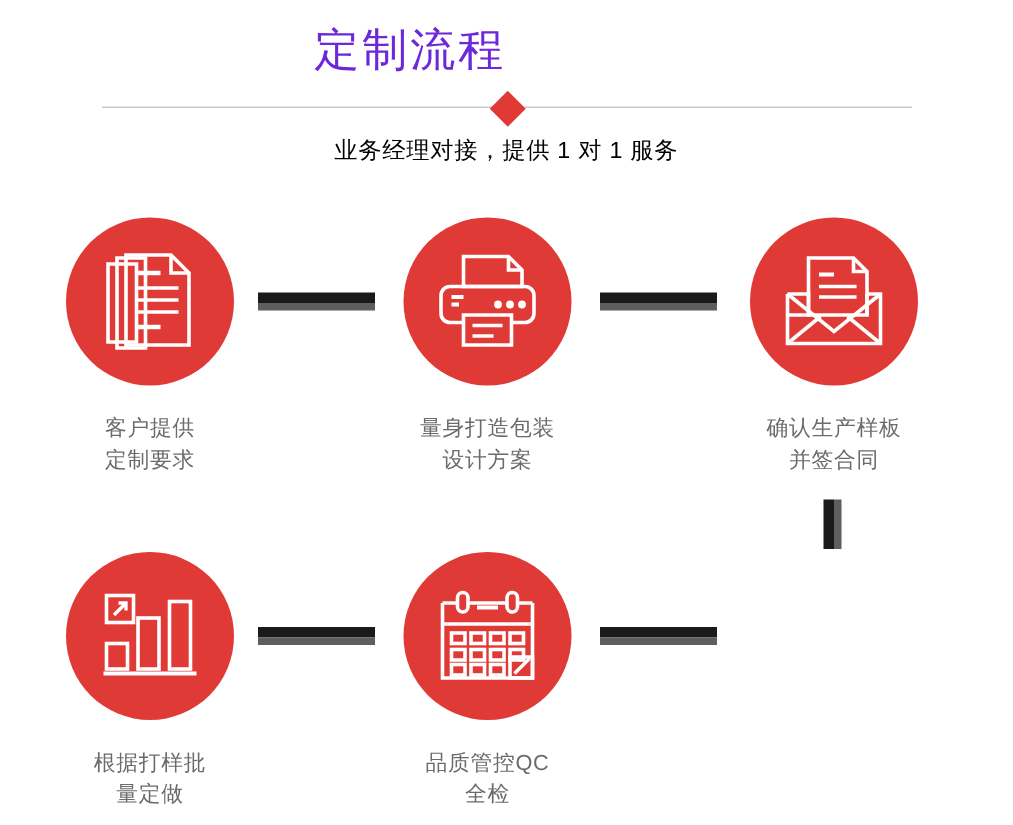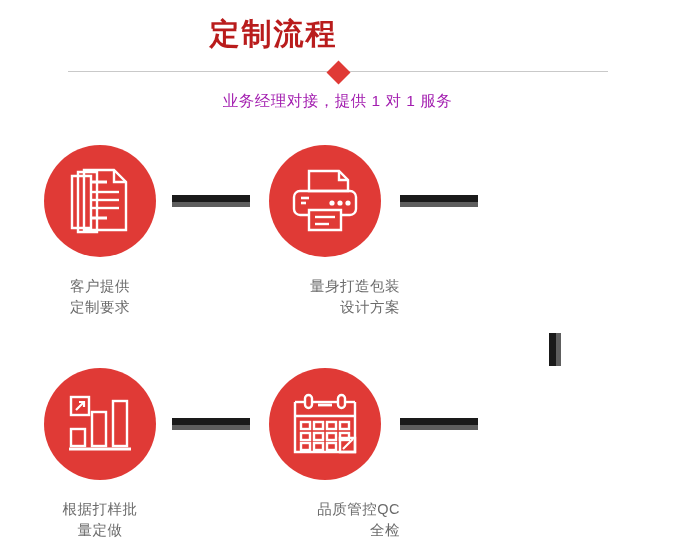--- a/index.html
+++ b/index.html
@@ -23,22 +23,22 @@
     width: 675px;
     height: 130px;
   }
   .page-title {
     position: absolute;
     left: 0;
     top: 14px;
     width: 547px;
     text-align: center;
     font-size: 30px;
-    font-weight: bold;
-    color: #b91c1c;
+    font-weight: normal;
+    color: #6d28d9;
     letter-spacing: 2px;
     line-height: 40px;
   }
   .divider-wrap {
     position: absolute;
     left: 68px;
     top: 71px;
     width: 540px;
     height: 2px;
   }
@@ -61,21 +61,21 @@
     background: #e03a36;
     transform: rotate(45deg);
   }
   .subtitle {
     position: absolute;
     left: 0;
     top: 90px;
     width: 675px;
     text-align: center;
     font-size: 15.5px;
-    color: #a21caf;
+    color: #000000;
     letter-spacing: 0.5px;
     line-height: 22px;
   }
 
   
   .flow-row {
     position: absolute;
     left: 0;
     width: 675px;
     height: 200px;
@@ -83,21 +83,21 @@
   .flow-row.row-top { top: 145px; }
   .flow-row.row-bottom { top: 368px; }
 
   .step {
     position: absolute;
     top: 0;
     width: 150px;
     text-align: center;
   }
   .step.col-0 { left: 25px; }
-  .step.col-1 { left: 250px; text-align: right; }
+  .step.col-1 { left: 250px; }
   .step.col-2 { left: 481px; }
 
   .step-circle {
     width: 112px;
     height: 112px;
     margin: 0 auto;
     border-radius: 50%;
     background: #e03a36;
     position: relative;
   }
@@ -217,20 +217,41 @@
           <path d="M18 41 L50 41 L50 61 L18 61 Z" fill="#e03a36"></path>
           <path d="M24 48 L44 48"></path>
           <path d="M24 55 L38 55"></path>
         </svg>
       </span>
     </div>
     <div class="step-label">量身打造包装
 设计方案</div>
   </div>
 
+  <div class="step col-2">
+    <div class="step-circle">
+      <span>
+        <svg width="68" height="62" viewBox="0 0 68 62" fill="none" stroke="#ffffff" stroke-width="2.4">
+          <path d="M17 2 L47 2 L56 11 L56 40 L17 40 Z"></path>
+          <path d="M47 2 L47 11 L56 11"></path>
+          <path d="M24 13 L34 13" stroke-width="2.8"></path>
+          <path d="M24 21 L49 21"></path>
+          <path d="M24 28 L49 28"></path>
+          <path d="M3 26 L17 26 L17 40 L3 40"></path>
+          <path d="M3 26 L3 59 L65 59 L65 26 L56 26"></path>
+          <path d="M56 40 L56 26"></path>
+          <path d="M3 26 L34 51 L65 26"></path>
+          <path d="M3 59 L25 41"></path>
+          <path d="M65 59 L43 41"></path>
+        </svg>
+      </span>
+    </div>
+    <div class="step-label">确认生产样板
+并签合同</div>
+  </div>
 
   <div class="connector-h conn-top-1" style="top:50px;left:172px">
     <div class="bar-dark"></div>
     <div class="bar-shadow"></div>
   </div>
   <div class="connector-h conn-top-2" style="top:50px;left:400px">
     <div class="bar-dark"></div>
     <div class="bar-shadow"></div>
   </div>
 </div>

